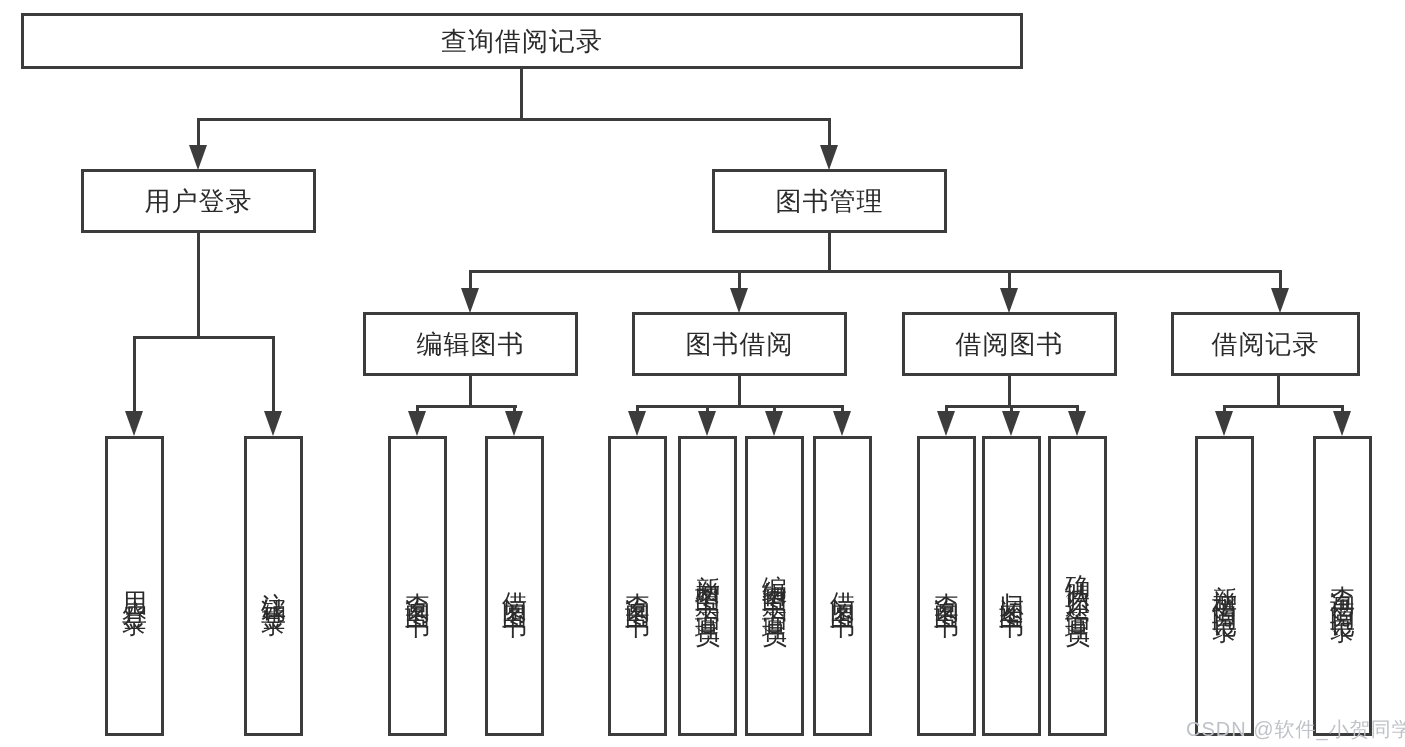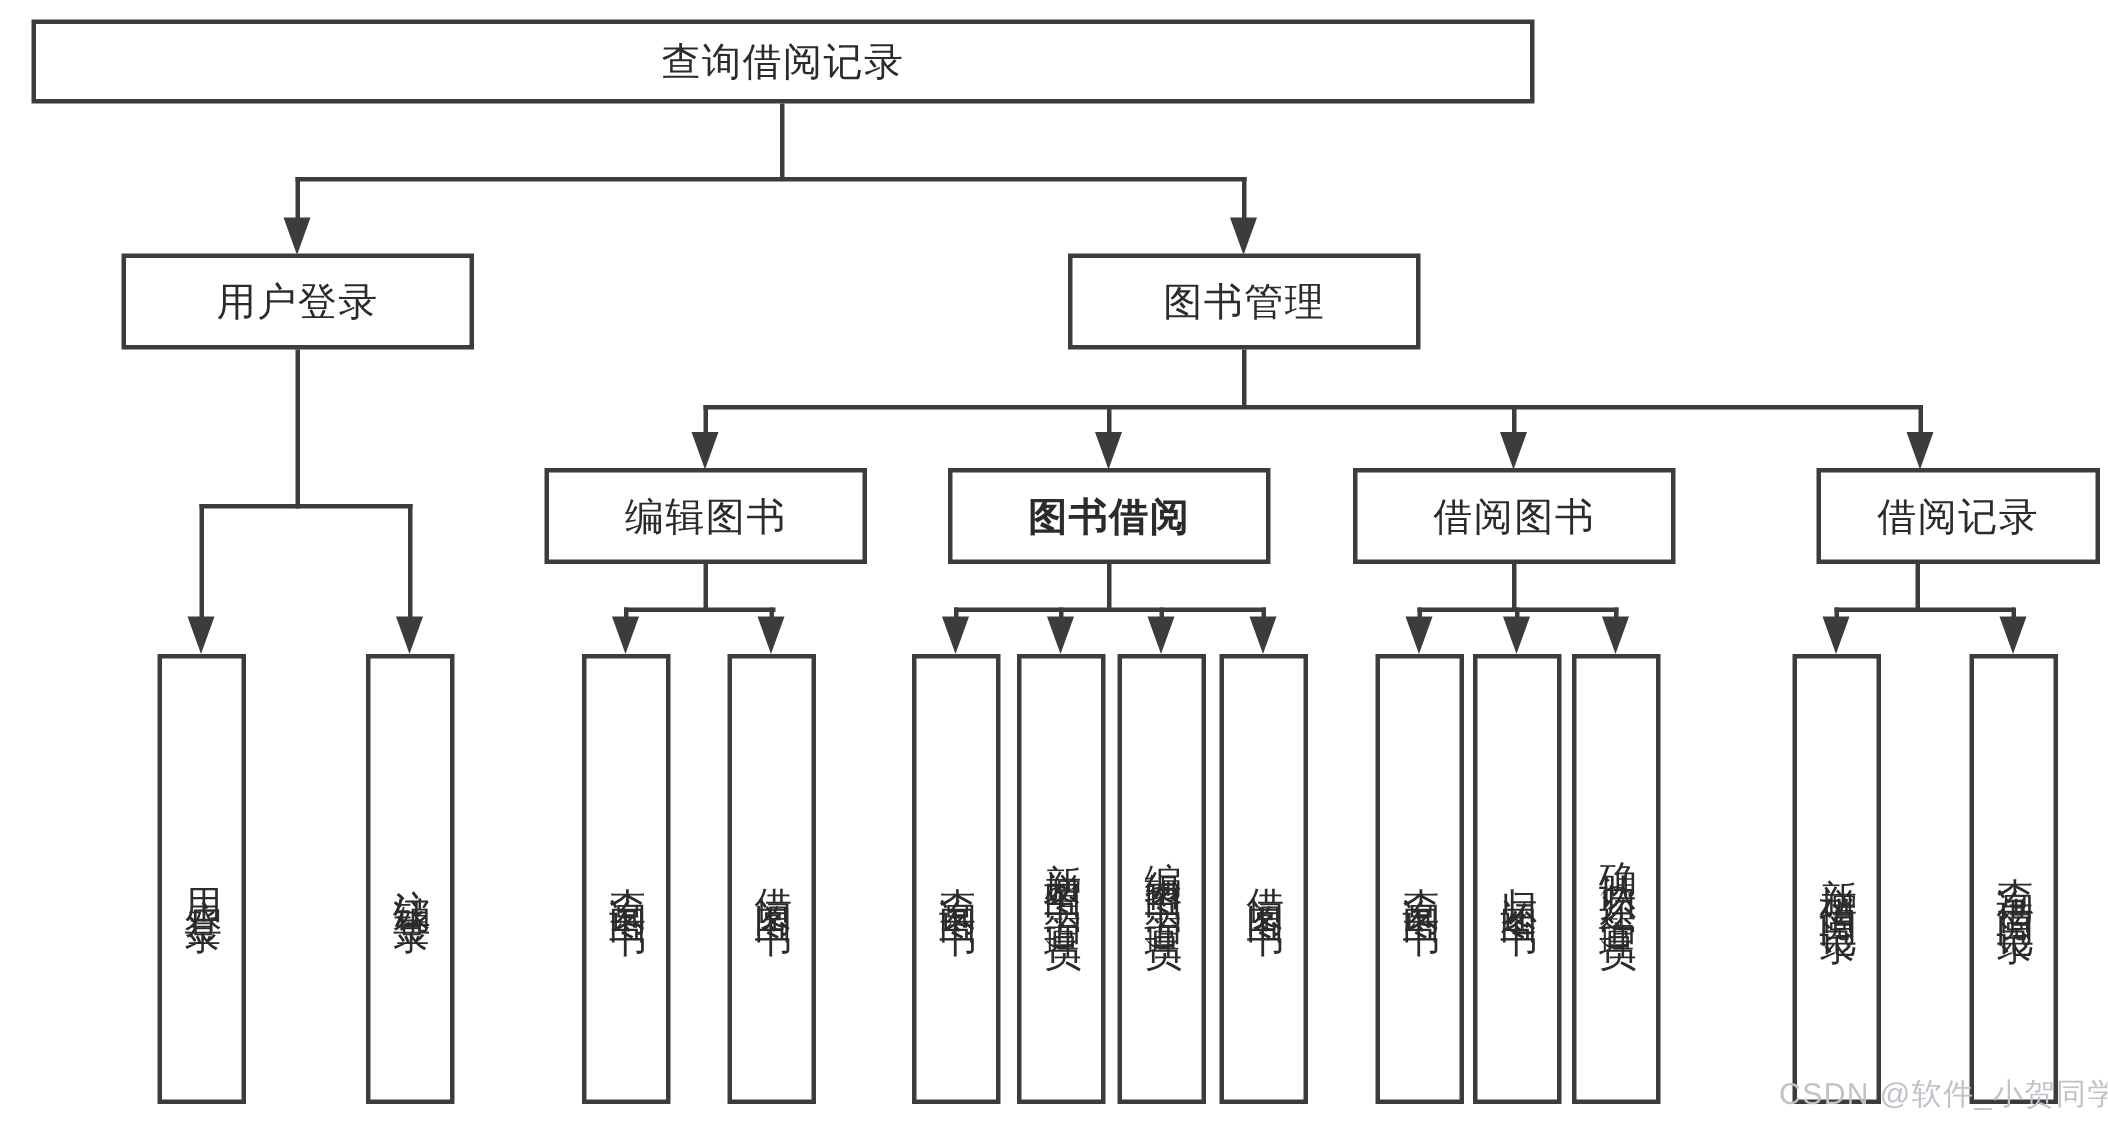--- a/index.html
+++ b/index.html
@@ -96,23 +96,23 @@
   <div class="vline" style="left:469px;top:270px;height:20px;"></div>
   <div class="arrow" style="left:461px;top:288px;"></div>
   <div class="vline" style="left:738px;top:270px;height:20px;"></div>
   <div class="arrow" style="left:730px;top:288px;"></div>
   <div class="vline" style="left:1008px;top:270px;height:20px;"></div>
   <div class="arrow" style="left:1000px;top:288px;"></div>
   <div class="vline" style="left:1279px;top:270px;height:20px;"></div>
   <div class="arrow" style="left:1271px;top:288px;"></div>
 
   <div class="box" style="left:363px;top:312px;width:215px;height:64px;">编辑图书</div>
-  <div class="box" style="left:632px;top:312px;width:215px;height:64px;font-weight:bold;">图书借阅</div>
+  <div class="box" style="left:632px;top:312px;width:215px;height:64px;">图书借阅</div>
   <div class="box" style="left:902px;top:312px;width:215px;height:64px;">借阅图书</div>
-  <div class="box" style="left:1211px;top:312px;width:189px;height:64px;">借阅记录</div>
+  <div class="box" style="left:1171px;top:312px;width:189px;height:64px;">借阅记录</div>
 
   <div class="vline" style="left:469px;top:376px;height:30px;"></div>
   <div class="hline" style="left:416px;top:405px;width:101px;"></div>
   <div class="vline" style="left:416px;top:405px;height:8px;"></div>
   <div class="arrow" style="left:408px;top:411px;"></div>
   <div class="vline" style="left:513px;top:405px;height:8px;"></div>
   <div class="arrow" style="left:505px;top:411px;"></div>
 
   <div class="vline" style="left:738px;top:376px;height:30px;"></div>
   <div class="hline" style="left:636px;top:405px;width:208px;"></div>

